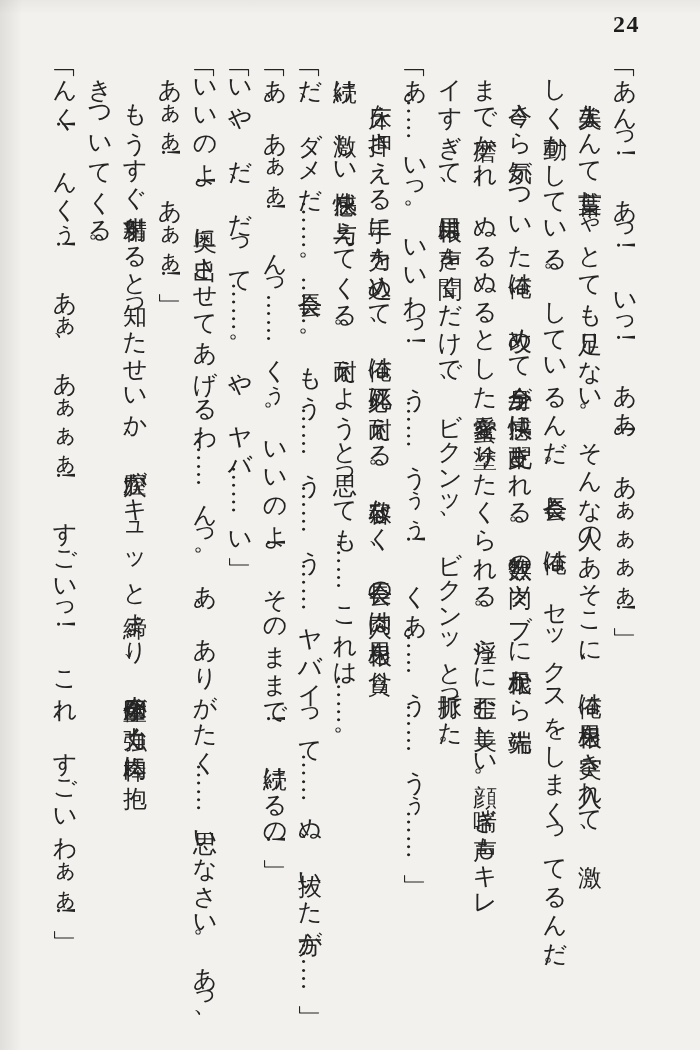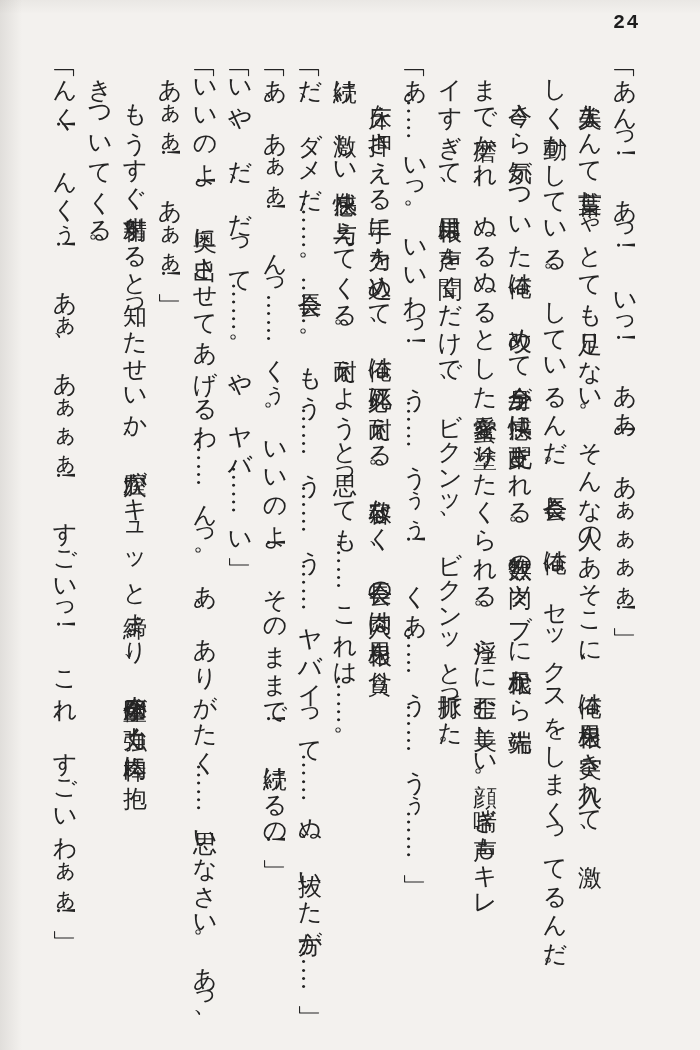--- a/index.html
+++ b/index.html
@@ -23,22 +23,22 @@
     inset: 0;
     pointer-events: none;
     background:
       linear-gradient(to right, rgba(60,55,50,0.10), rgba(60,55,50,0) 22px),
       linear-gradient(to bottom, rgba(60,55,50,0.05), rgba(60,55,50,0) 14px);
   }
   .page-number {
     position: absolute;
     top: 11px;
     right: 60px;
-    font-family: Liberation Mono, monospace;
-    font-size: 20px;
+    font-family: Liberation Serif, serif;
+    font-size: 24px;
     font-weight: 600;
     letter-spacing: 1.5px;
     color: #1d1d1d;
   }
   .text-block {
     position: absolute;
     top: 62px;
     right: 58px;
     height: 952px;
     writing-mode: vertical-rl;

